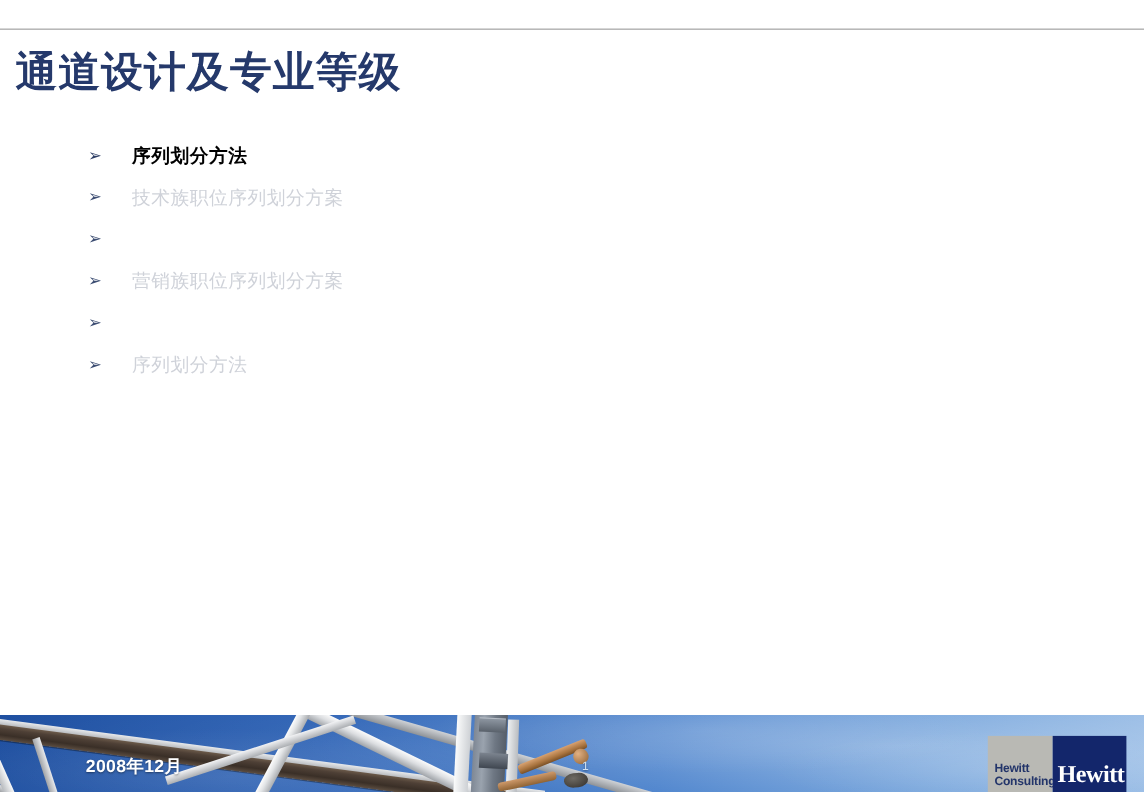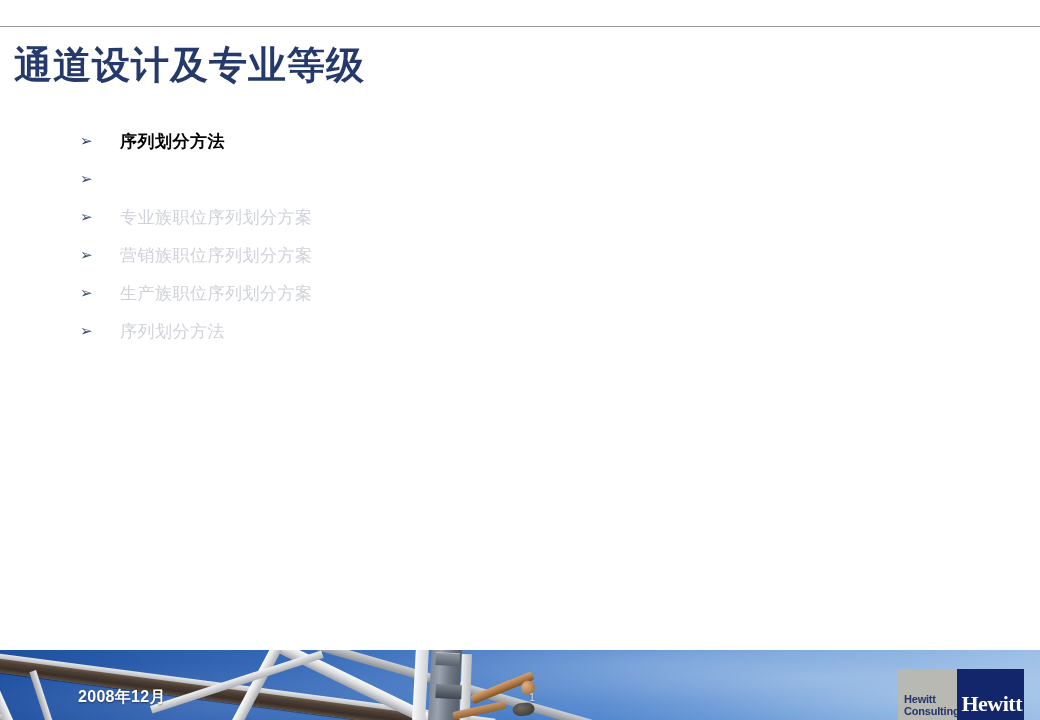--- a/index.html
+++ b/index.html
@@ -355,35 +355,34 @@
 
   <div id="agenda">
 
     <div class="agenda-item is-active">
       <span class="agenda-bullet">➢</span>
       <span class="agenda-label">序列划分方法</span>
     </div>
 
     <div class="agenda-item is-dim">
       <span class="agenda-bullet">➢</span>
+      <span class="agenda-label">技术族职位序列划分方案</span>
     </div>
 
     <div class="agenda-item is-dim">
       <span class="agenda-bullet">➢</span>
-      <span class="agenda-label">专业族职位序列划分方案</span>
     </div>
 
     <div class="agenda-item is-dim">
       <span class="agenda-bullet">➢</span>
       <span class="agenda-label">营销族职位序列划分方案</span>
     </div>
 
     <div class="agenda-item is-dim">
       <span class="agenda-bullet">➢</span>
-      <span class="agenda-label">生产族职位序列划分方案</span>
     </div>
 
     <div class="agenda-item is-dim">
       <span class="agenda-bullet">➢</span>
       <span class="agenda-label">序列划分方法</span>
     </div>
 
   </div>
 
   <div id="photo-band">

